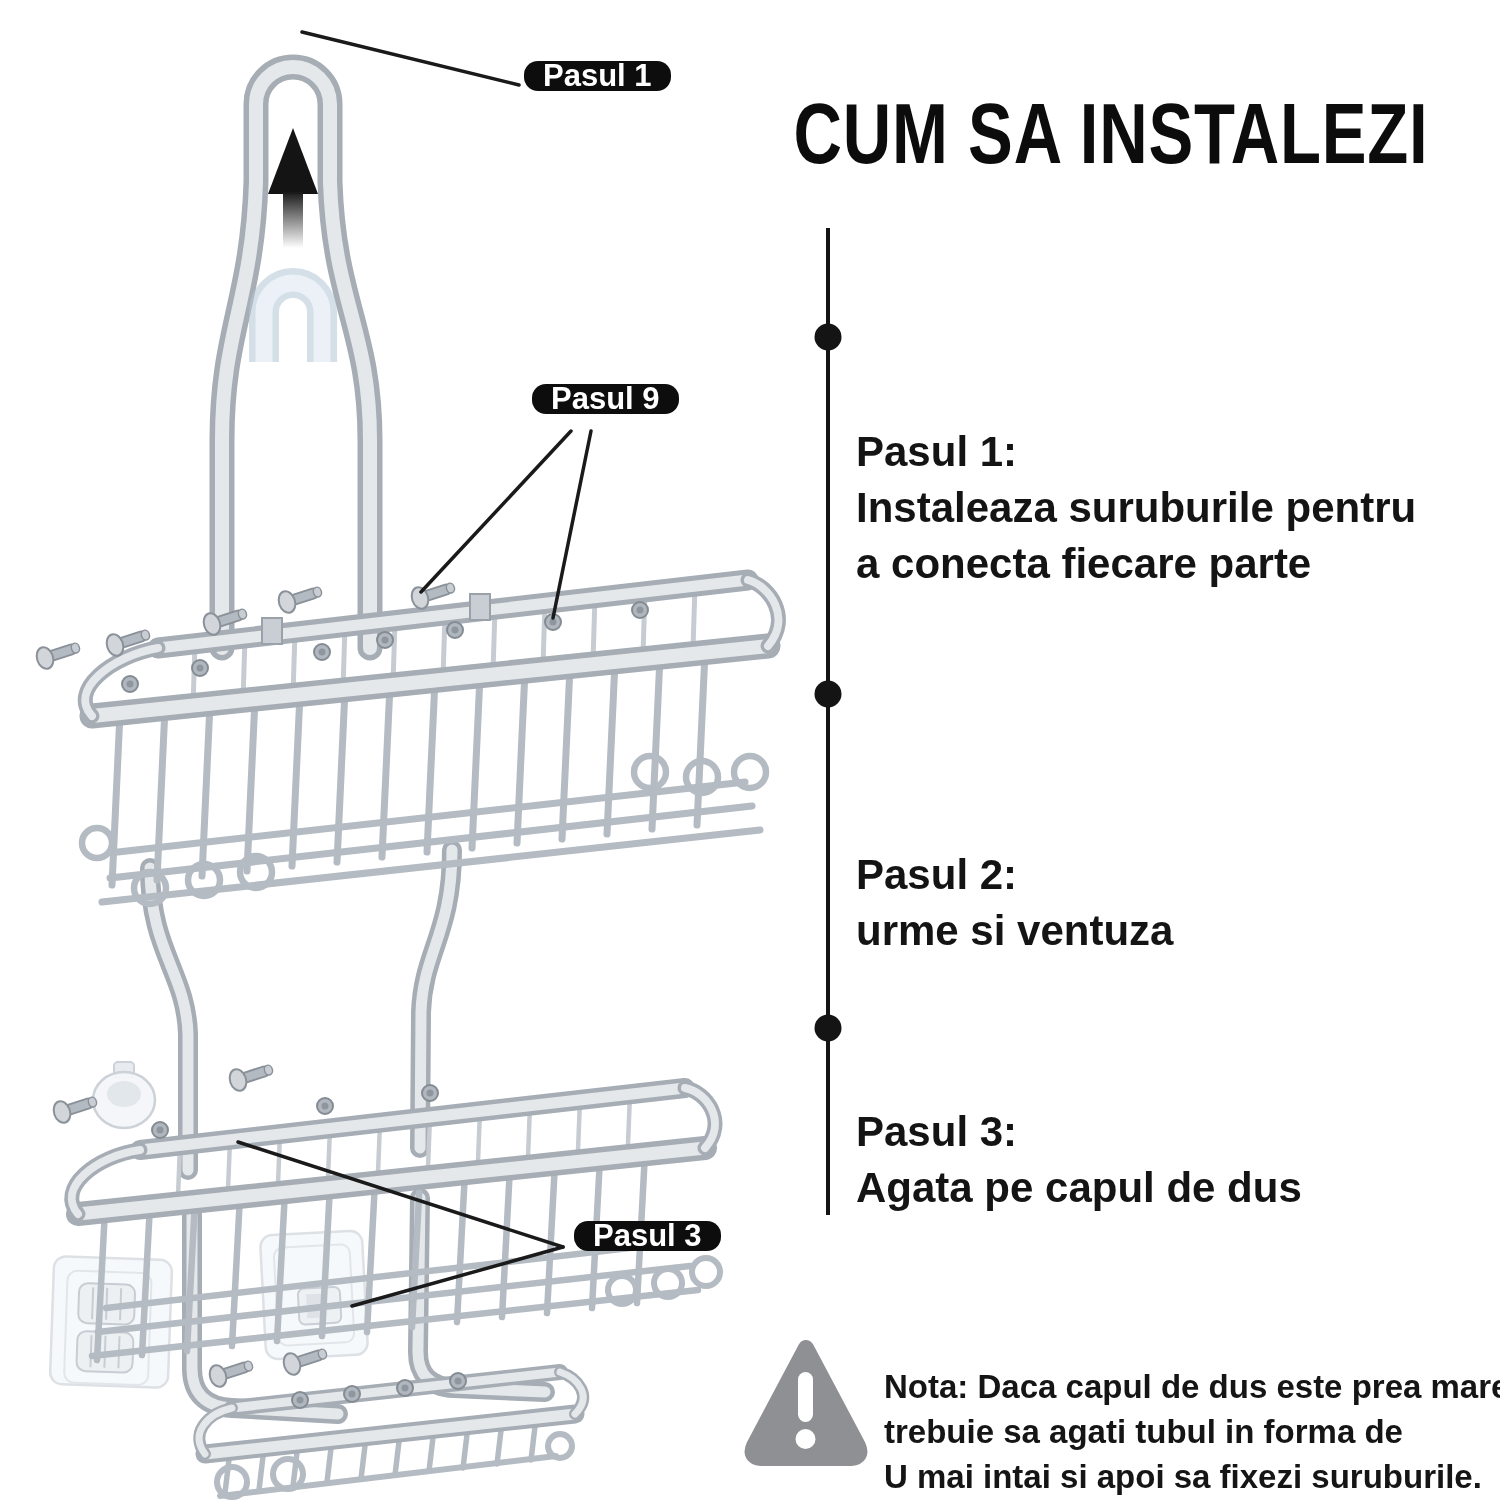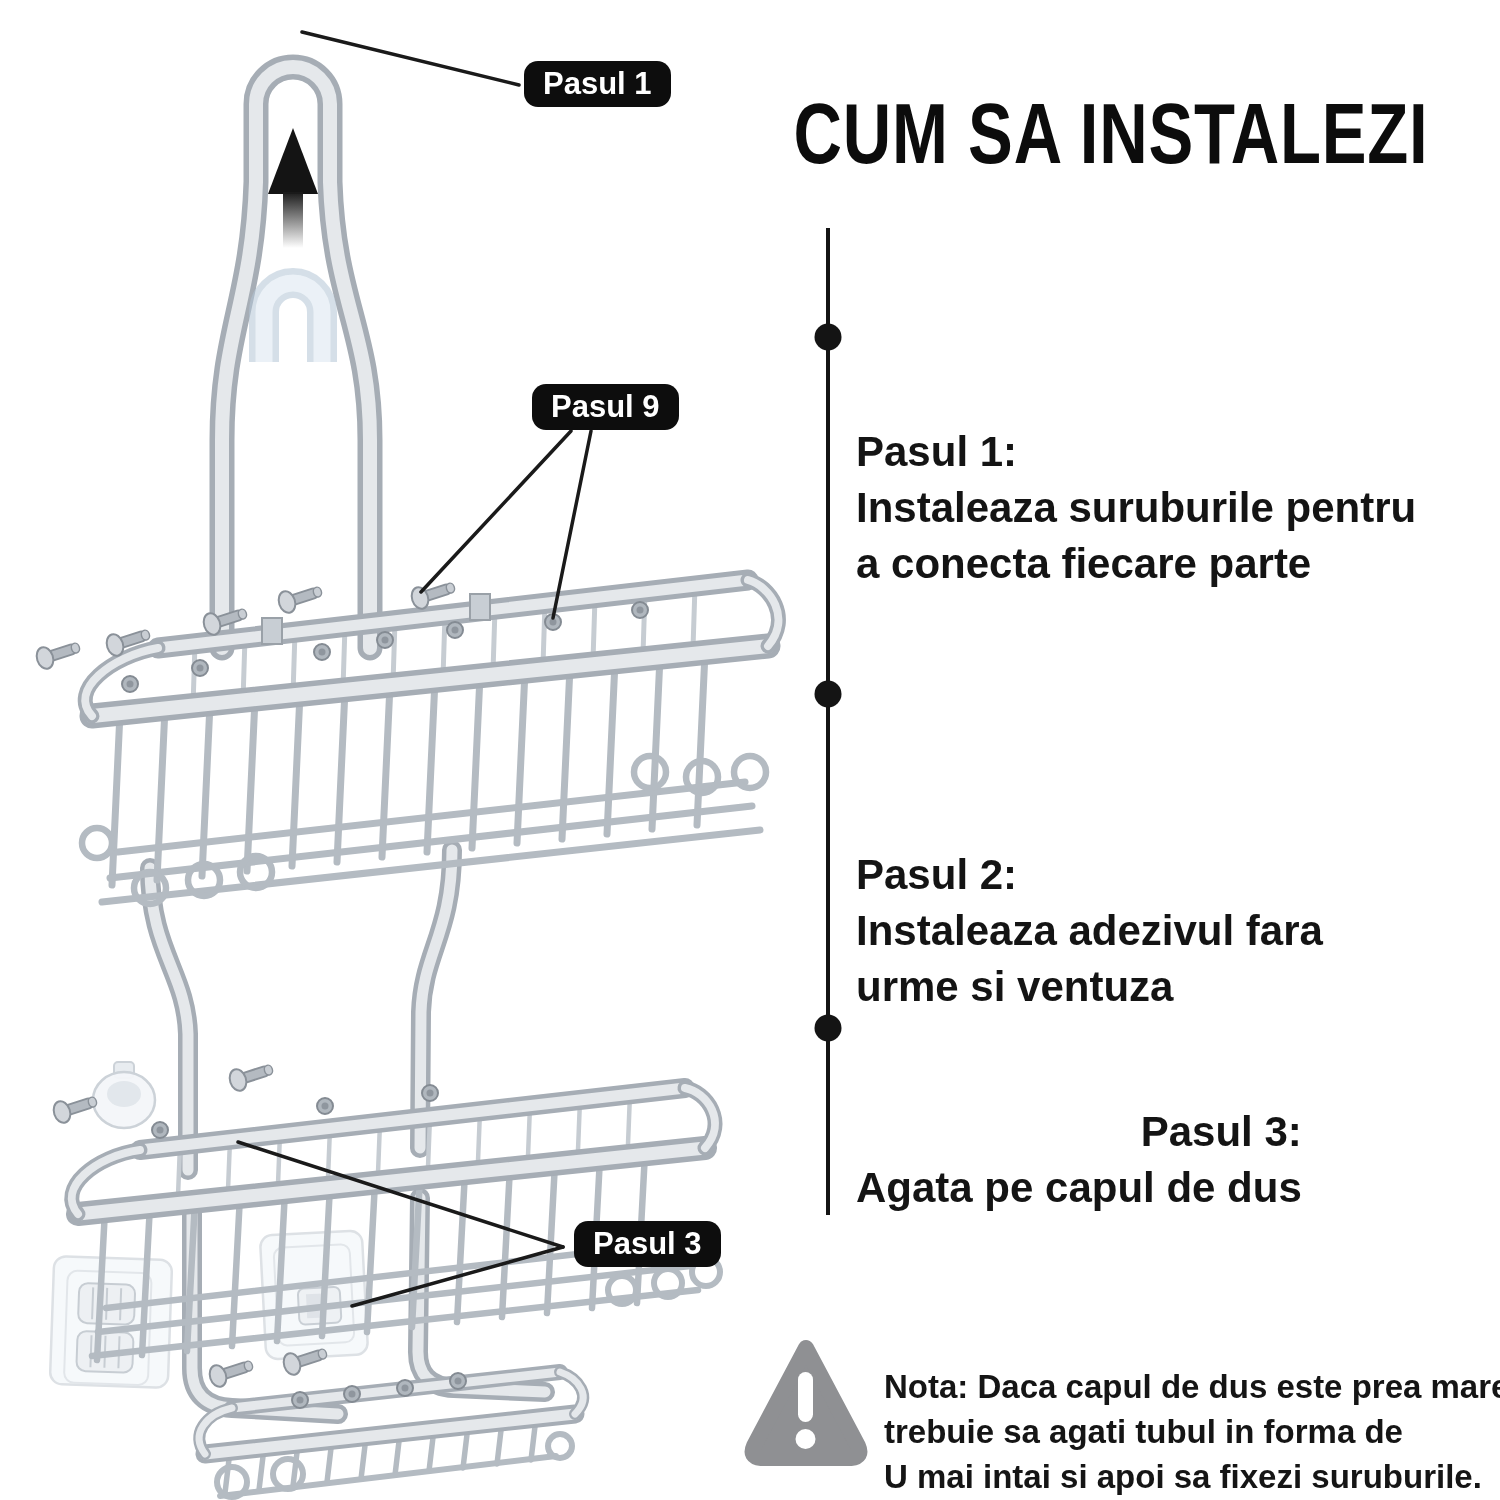--- a/index.html
+++ b/index.html
@@ -4,21 +4,21 @@
 <style>
   html,body{margin:0;padding:0;background:#fff;}
   body{width:1500px;height:1500px;position:relative;overflow:hidden;
        font-family:"Liberation Sans",sans-serif;color:var(--text,#111);}
   .abs{position:absolute;}
   
   .title{left:1111px;top:84px;transform:translateX(-50%) scaleX(0.78);
          white-space:nowrap;font-size:86px;font-weight:700;letter-spacing:1px;color:#0c0c0c;}
   
   .pill{background:var(--badge-bg,#0d0d0d);color:var(--badge-text,#fff);
-        border-radius:14px;height:46px;display:flex;align-items:center;justify-content:center;
+        border-radius:14px;height:30px;display:flex;align-items:center;justify-content:center;
         padding:0 19px;font-size:31px;font-weight:700;white-space:nowrap;}
   
   .step{left:856px;white-space:nowrap;font-size:42px;line-height:56px;font-weight:600;color:#141414;}
   
   .note-text{left:884px;top:1364px;white-space:nowrap;font-size:33px;line-height:45px;
              font-weight:600;color:#151515;}
   svg{position:absolute;left:0;top:0;}
   .to{fill:none;stroke:#a6adb5;stroke-linecap:round;}
   .ti{fill:none;stroke:#e5e8eb;stroke-linecap:round;}
   .w{fill:none;stroke:#b4bbc2;stroke-linecap:round;}
@@ -191,25 +191,24 @@
 <div class="abs pill" style="left:574px;top:1221px;text-align:center;">Pasul 3</div>
 
 <div class="abs step" style="top:424px;">
   <div>Pasul 1:</div>
   <div>Instaleaza suruburile pentru</div>
   <div>a conecta fiecare parte</div>
 </div>
 
 <div class="abs step" style="top:847px;">
   <div>Pasul 2:</div>
-  <div>Instaleaza adezivul fara</div>
   <div>urme si ventuza</div>
 </div>
 
-<div class="abs step" style="top:1104px;text-align:right;">
+<div class="abs step" style="top:1104px;">
   <div>Pasul 3:</div>
   <div>Agata pe capul de dus</div>
 </div>
 
 <svg class="abs" style="left:742px;top:1336px;" width="128" height="132" viewBox="0 0 128 132">
   <path d="M64,12 L116,110 Q121,121 109,122 L19,122 Q7,121 12,110 Z" fill="#8f9093" stroke="#8f9093" stroke-width="16" stroke-linejoin="round"></path>
   <rect x="56" y="36" width="15" height="50" rx="7.5" fill="#fff"></rect>
   <circle cx="63.5" cy="103" r="10" fill="#fff"></circle>
 </svg>
 <div class="abs note-text">

